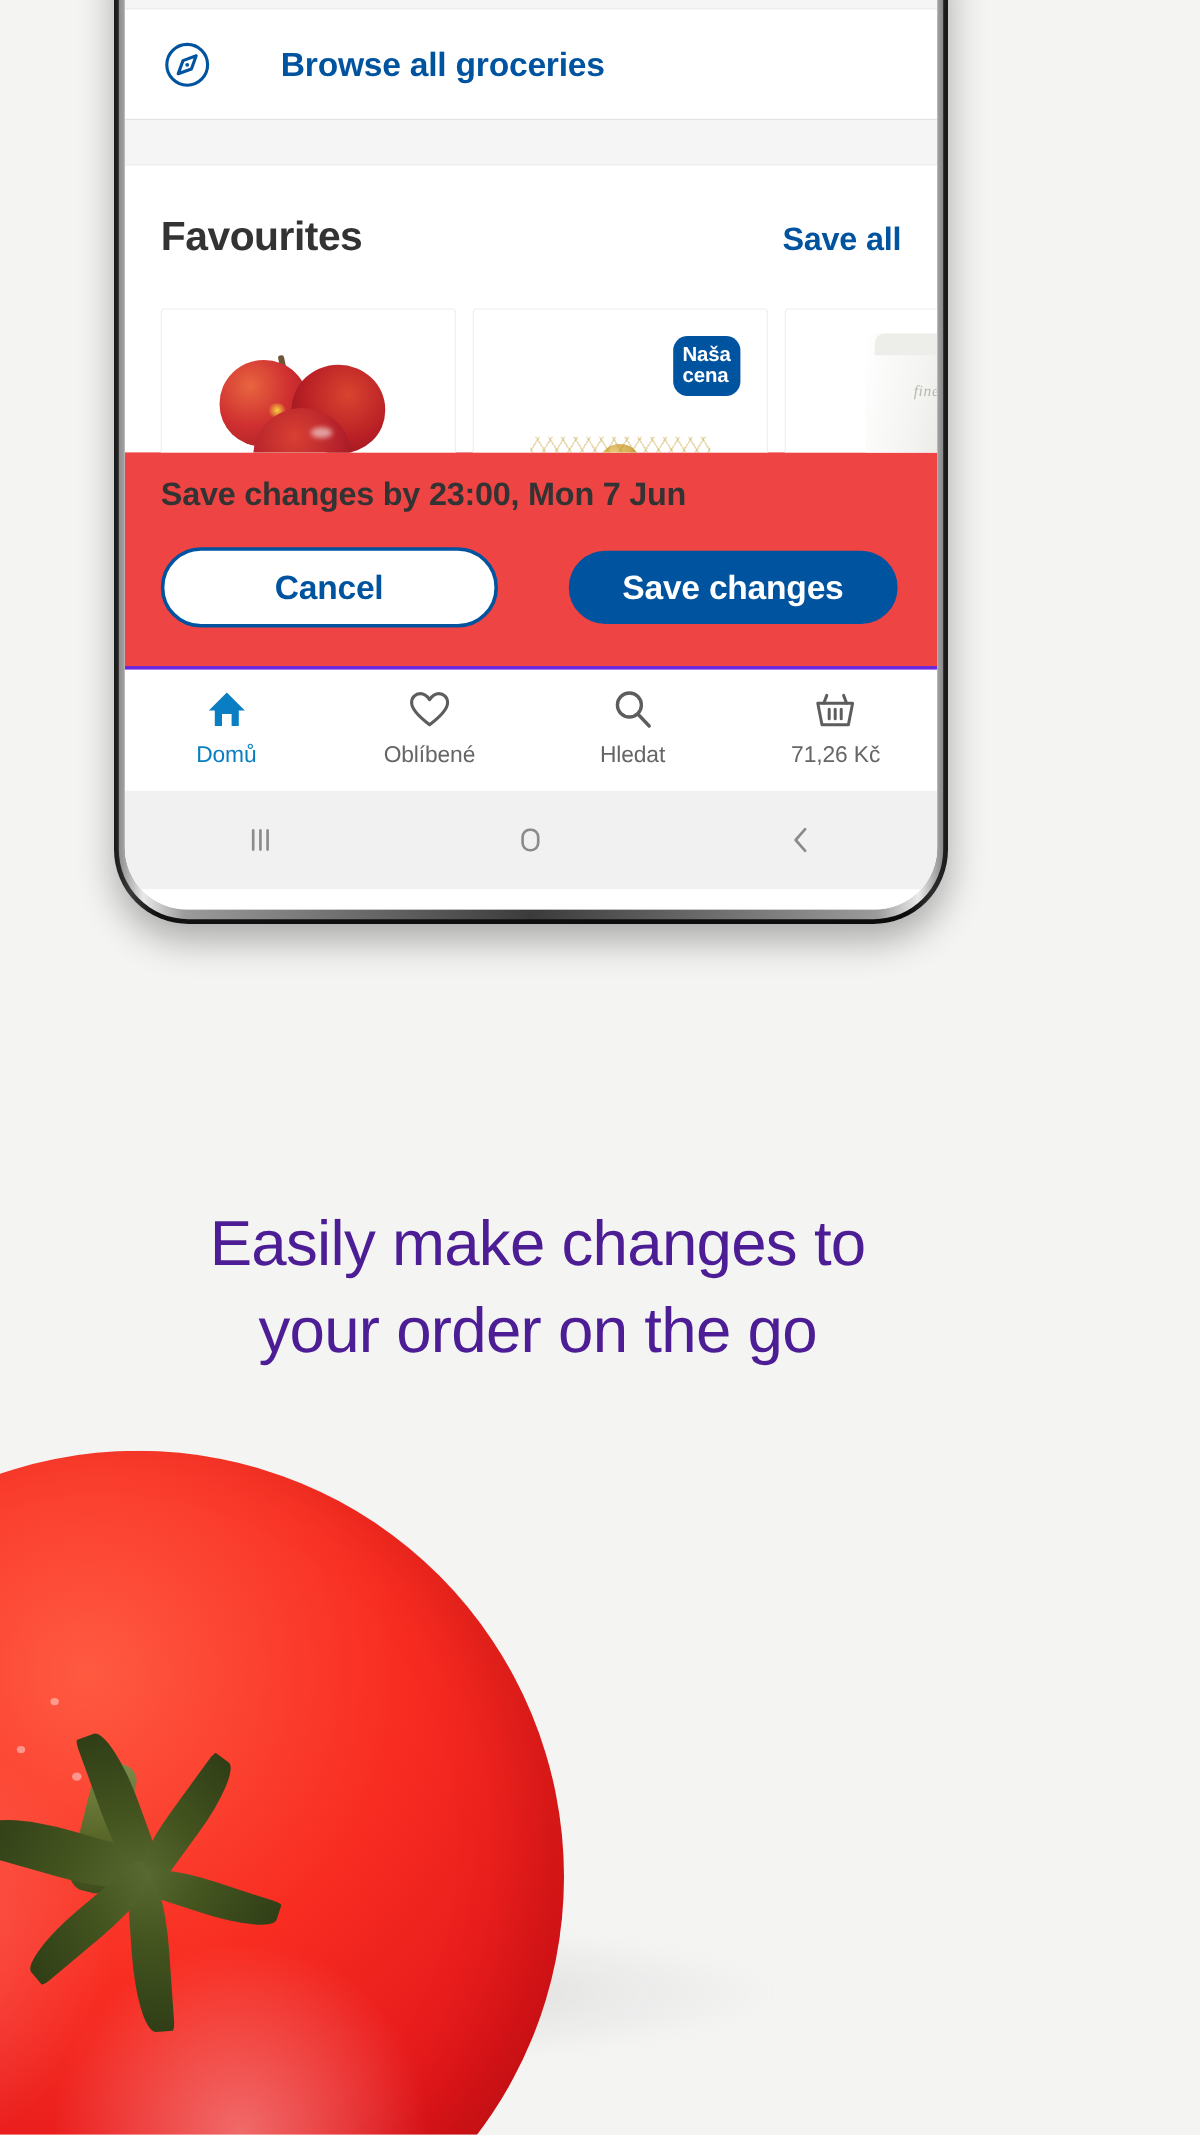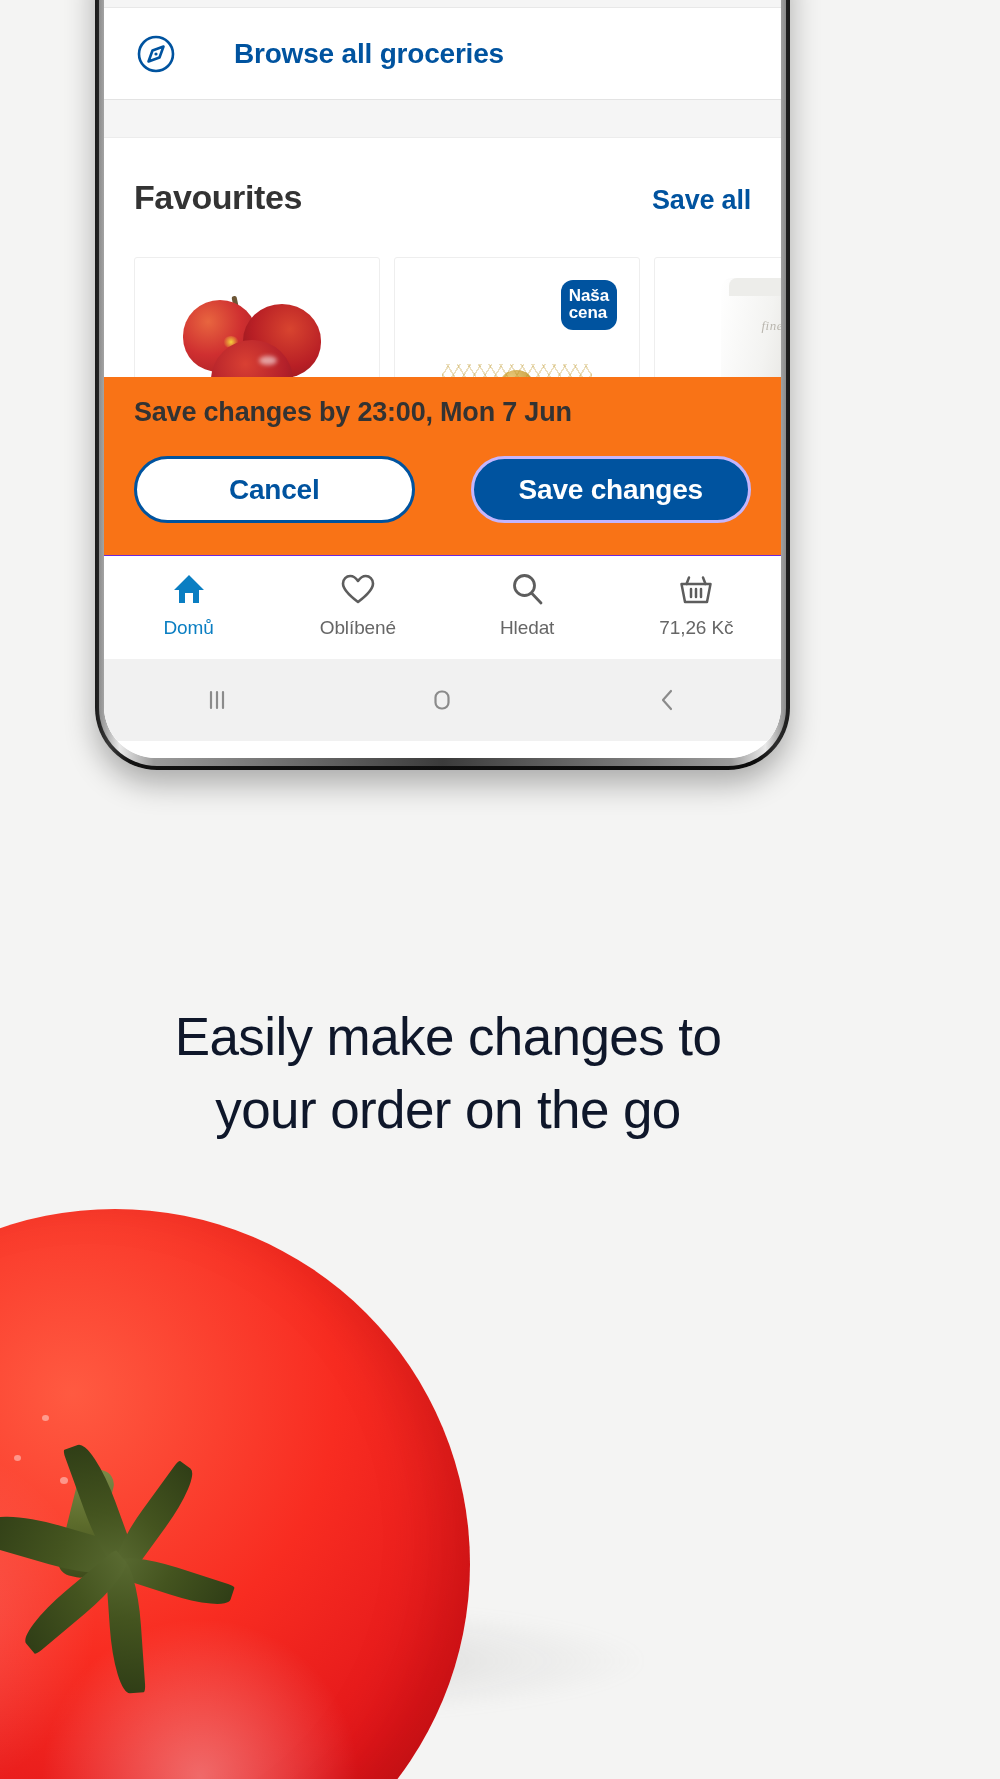--- a/index.html
+++ b/index.html
@@ -119,60 +119,60 @@
     width: 112px; height: 160px; border-radius: 10px 10px 18px 18px;
     background: linear-gradient(100deg,#ffffff 0%, #f3f3f1 40%, #e3e2de 70%, #f6f6f4 100%);
     box-shadow: inset -8px 0 12px -10px rgba(0,0,0,0.25); }
   .bag-top { position: absolute; left: 8px; right: 8px; top: 0; height: 18px;
     background: #ededea; border-radius: 8px 8px 0 0; }
   .bag-brand { position: absolute; left: 0; right: 0; top: 40px; text-align: center;
     font-family: "Liberation Serif", serif; font-style: italic;
     font-size: 13px; color: #b9b6ae; letter-spacing: 0.5px; }
 
   
-  .savebar { flex: none; background: #f97316; padding: 20px 30px 0 30px; }
+  .savebar { flex: none; background: #ef4444; padding: 20px 30px 0 30px; }
   .savebar-text { font-size: 27px; font-weight: bold; color: #333333; letter-spacing: -0.2px; }
   .savebar-buttons { display: flex; gap: 56px; padding: 28px 0 32px 0; }
   .btn {
     flex: 1; height: 67px;
     border-radius: 34px;
     display: flex; align-items: center; justify-content: center;
     font-size: 28px; font-weight: bold; letter-spacing: -0.2px;
     cursor: pointer; user-select: none;
   }
   .btn-cancel { background: #fff; color: #00539f; border: 3px solid #00539f; }
-  .btn-save { background: #00539f; color: #ffffff; border: 3px solid #c4b5fd; }
+  .btn-save { background: #00539f; color: #ffffff; border: 3px solid #ef4444; }
 
   
   .bottomnav {
     flex: none;
     display: flex; align-items: flex-start;
     height: 104px;
-    border-top: 1px solid #6d28d9;
+    border-top: 3px solid #6d28d9;
     background: #fff;
     padding-top: 14px;
   }
   .navitem { flex: 1; display: flex; flex-direction: column; align-items: center; gap: 9px; cursor: pointer; }
   .navitem .navicon { height: 38px; display: flex; align-items: center; justify-content: center; }
   .navitem .navlabel { font-size: 19px; color: #666666; letter-spacing: -0.1px; }
   .navitem.active .navlabel { color: #0a7ec2; }
 
   
   .sysnav {
     flex: none; height: 82px; background: #f1f1f1;
     display: flex; align-items: center; justify-content: space-around;
   }
   .sysbtn { width: 70px; height: 46px; display: flex; align-items: center; justify-content: center; cursor: pointer; }
 
   
   .headline {
     position: absolute; left: 0; right: 0; top: 1000px;
     text-align: center;
     font-size: 53px; line-height: 1.38;
-    color: #0f172a; letter-spacing: -0.6px;
+    color: #4c1d95; letter-spacing: -0.6px;
     padding: 0 120px;
   }
 
   
   .tomato-wrap { position: absolute; left: 0; bottom: 0; width: 1000px; height: 680px; overflow: hidden; }
   .tomato-shadow {
     position: absolute; left: -120px; bottom: 58px; width: 760px; height: 120px;
     background: radial-gradient(ellipse at 42% 50%, rgba(120,120,120,0.32) 0%, rgba(160,160,160,0.12) 48%, rgba(255,255,255,0) 72%);
     filter: blur(6px);
   }

